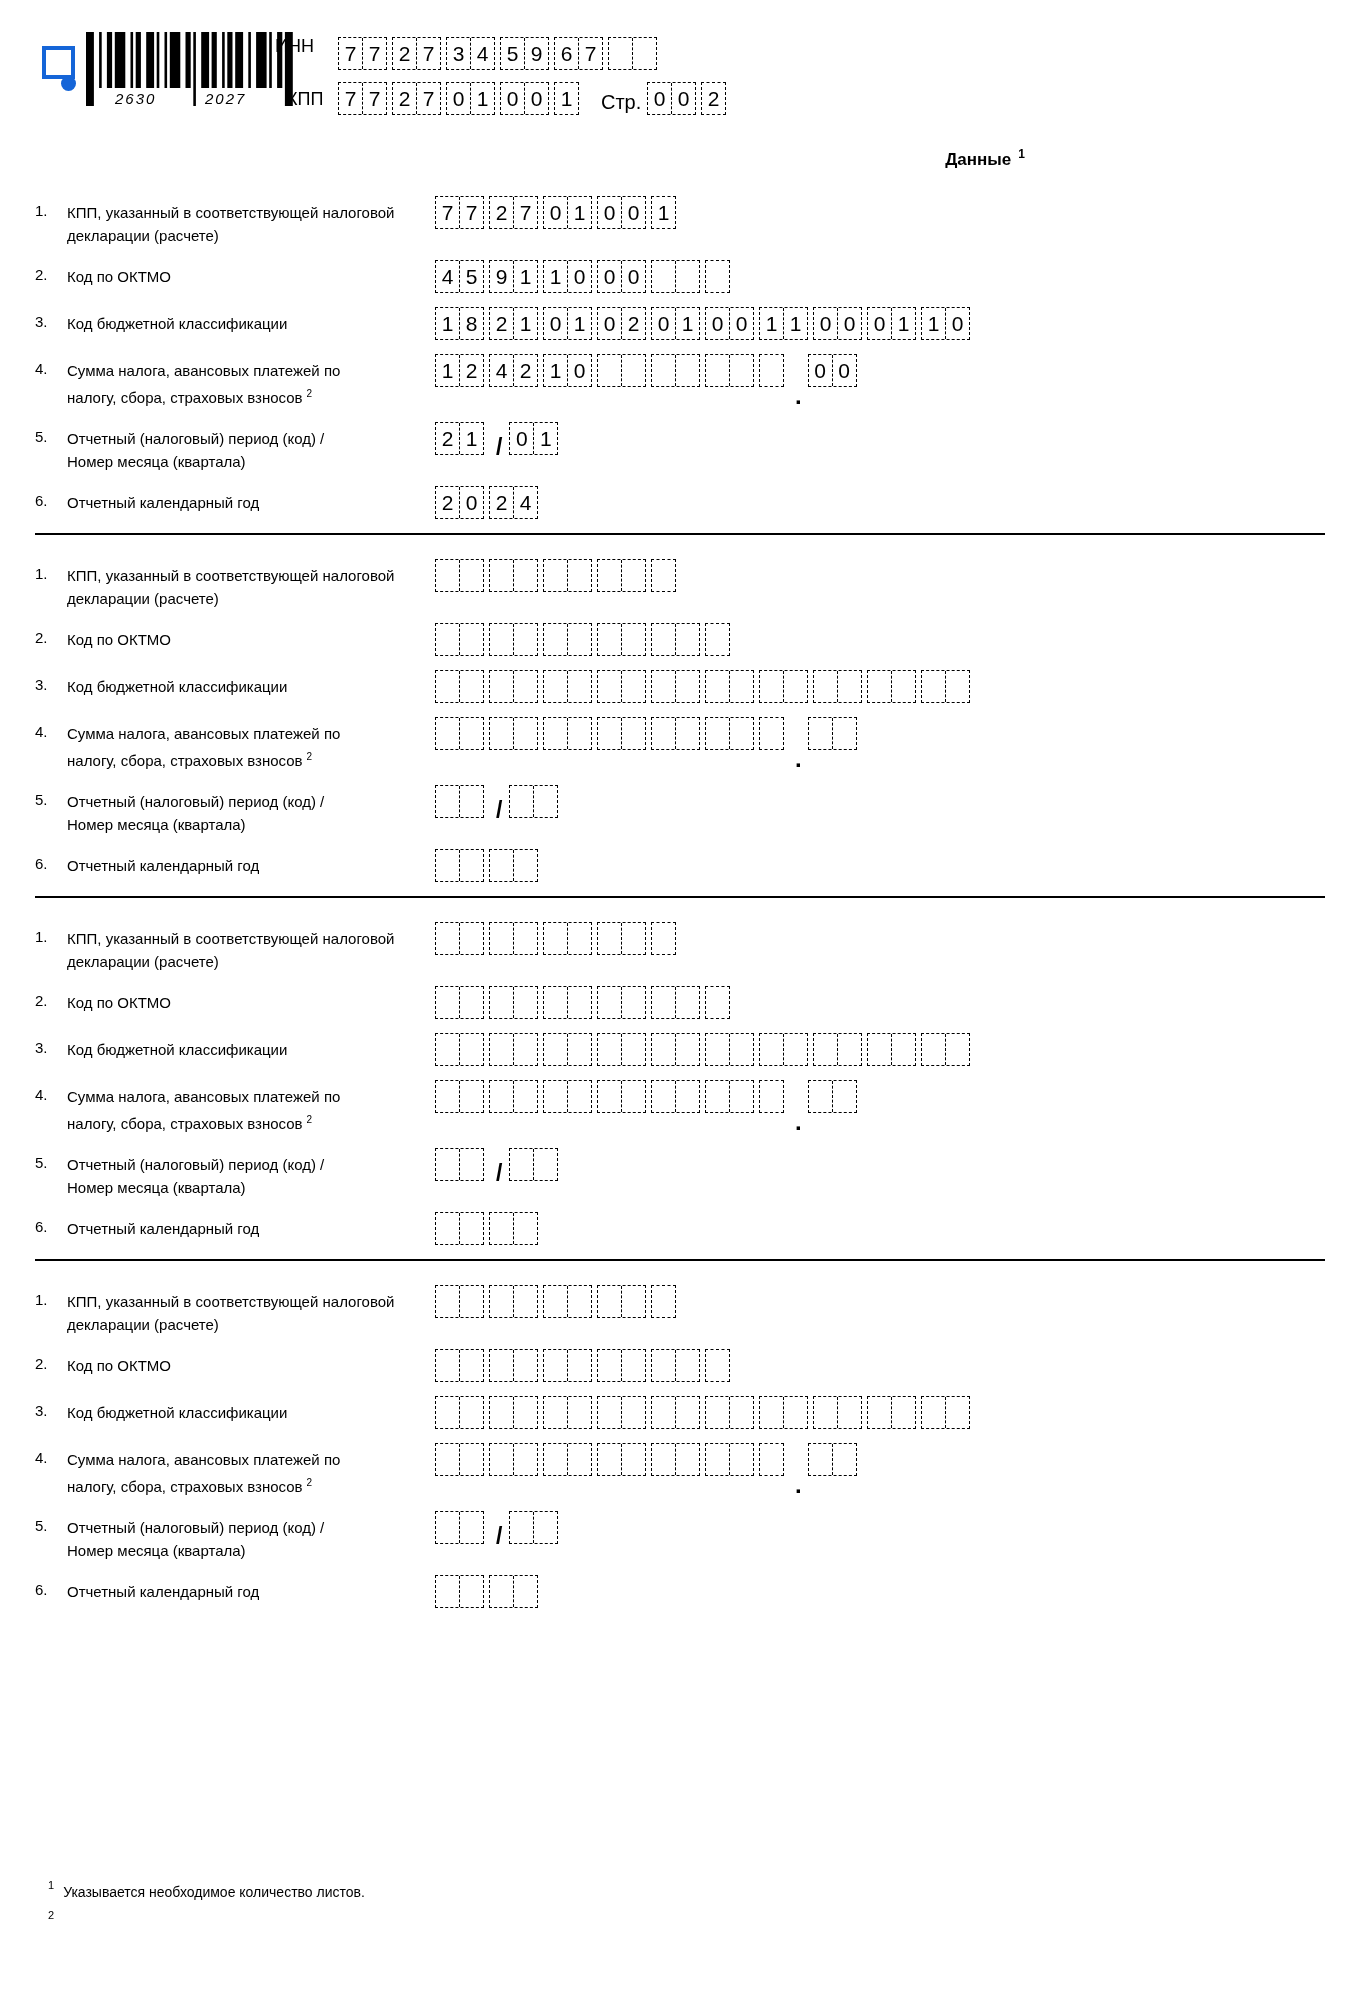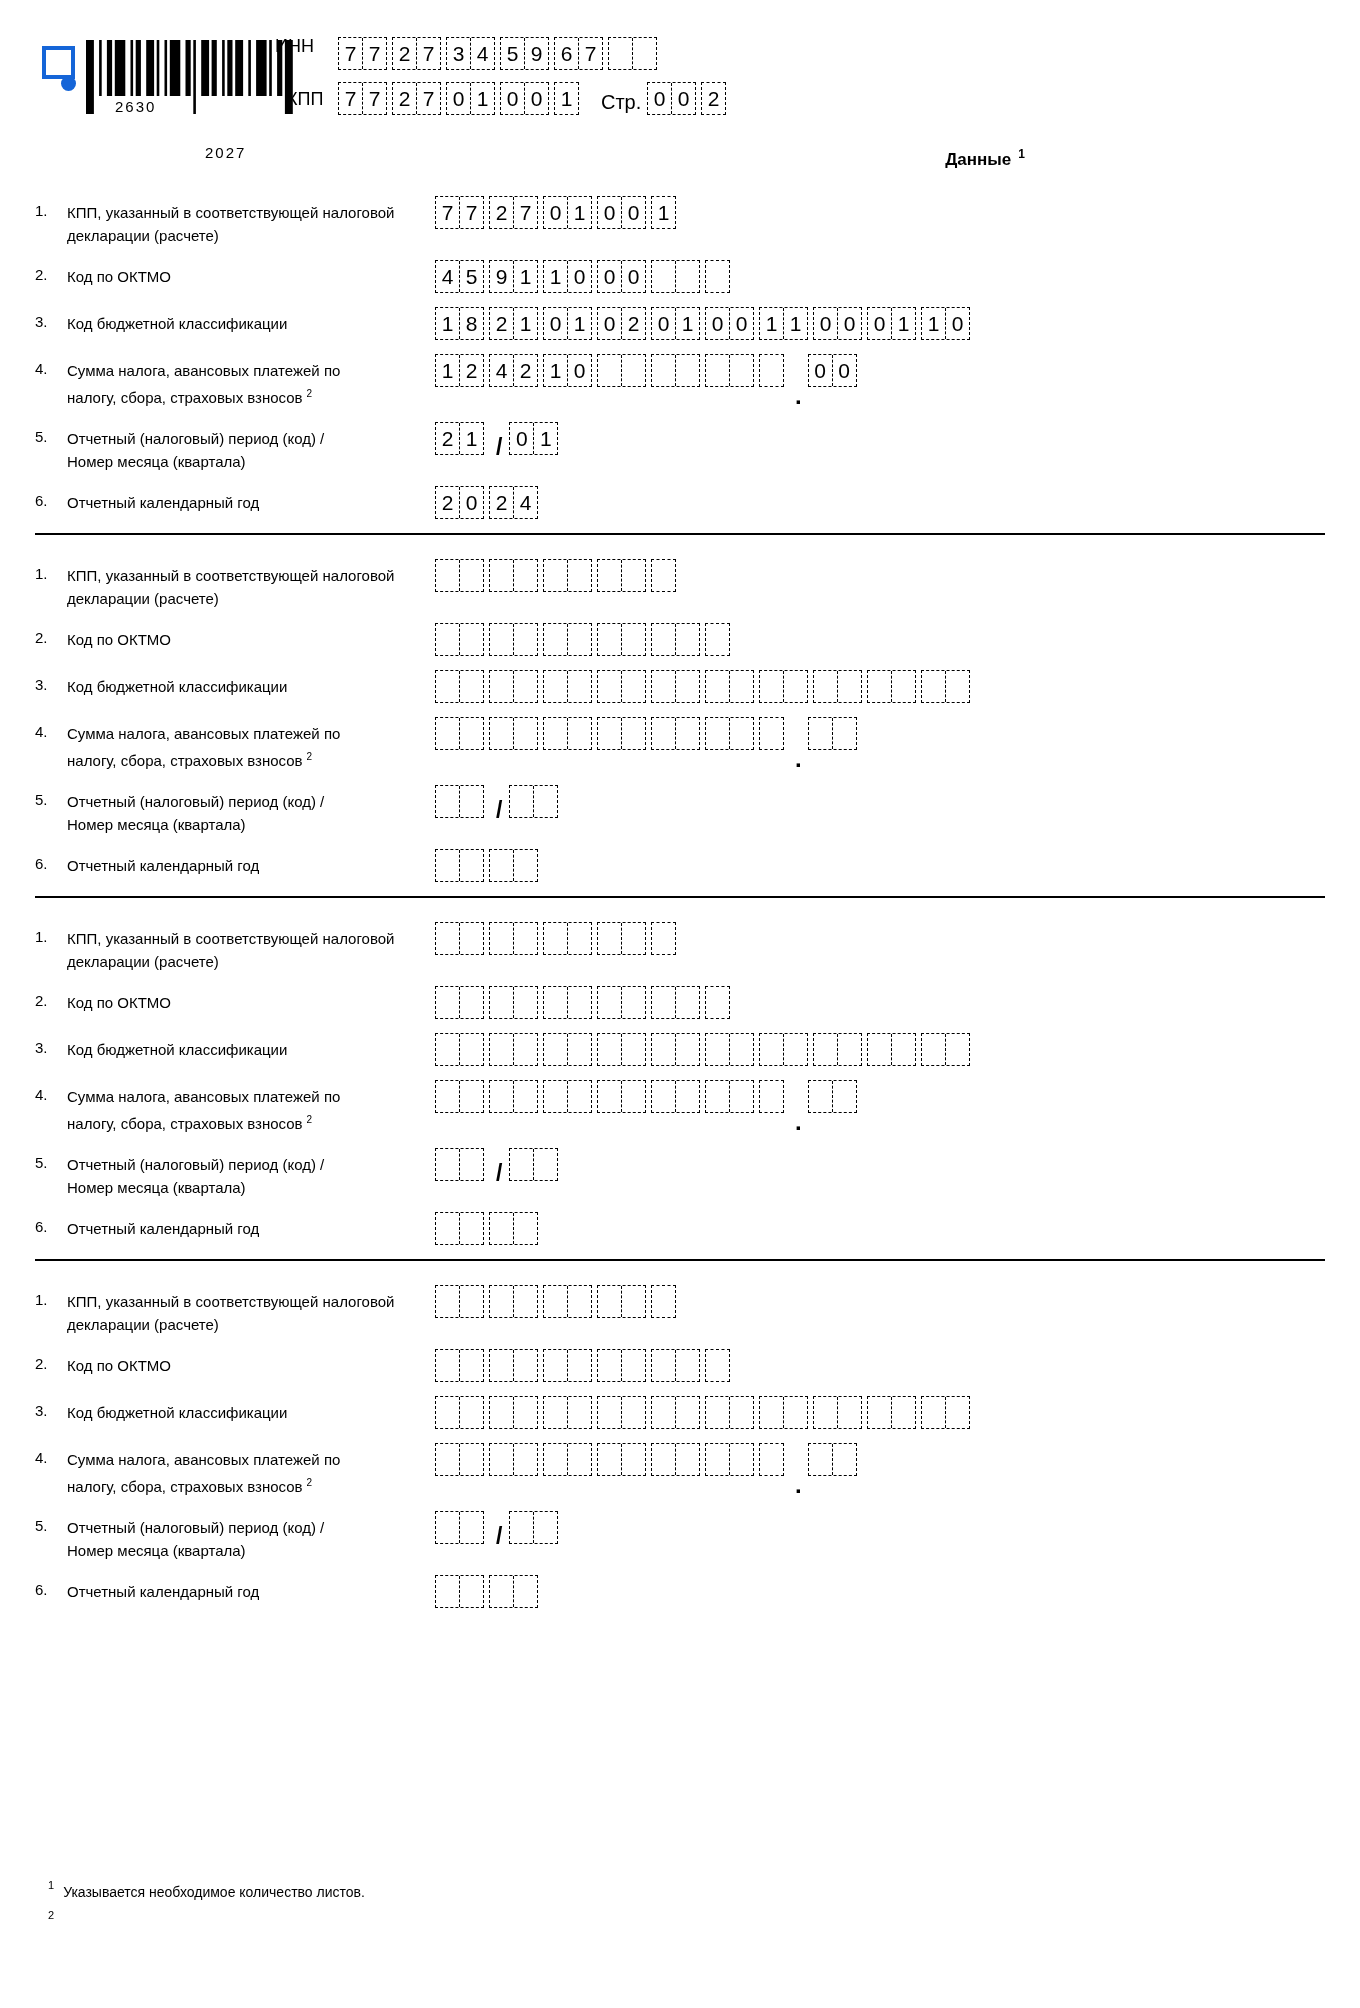--- a/index.html
+++ b/index.html
@@ -7,25 +7,25 @@
     width:1360px;height:2008px;position:relative;background:#ffffff;
     overflow:hidden;font-family:"Liberation Sans",sans-serif;color:#000;
   }
 
   
   .corner{position:absolute;left:42px;top:46px;width:40px;height:46px;}
   .corner .sq{position:absolute;left:0;top:0;width:25px;height:25px;border:4px solid var(--blue);}
   .corner .dot{position:absolute;left:19px;top:30px;width:15px;height:15px;border-radius:50%;background:var(--blue);}
 
   
-  .barcode{position:absolute;left:85px;top:40px;width:215px;height:82px;}
+  .barcode{position:absolute;left:85px;top:32px;width:215px;height:82px;font-style:italic;}
   .barcode svg{position:absolute;left:0;top:0;}
   .bcnum{position:absolute;top:58px;font-size:15px;letter-spacing:2px;}
   .bcnum.left{left:30px;}
-  .bcnum.right{left:120px;margin-top:46px;}
+  .bcnum.right{left:120px;}
 
   
   .cells{display:inline-flex;align-items:flex-start;flex:none;}
   .grp{display:inline-flex;border:1.5px dashed #000;margin-right:5px;flex:none;background:#fff;}
   .cell{
     width:23px;height:31px;display:flex;align-items:center;justify-content:center;
     border-right:1.5px dashed #000;font-size:21px;line-height:1;
   }
   .cell:last-child{border-right:none;}
 

